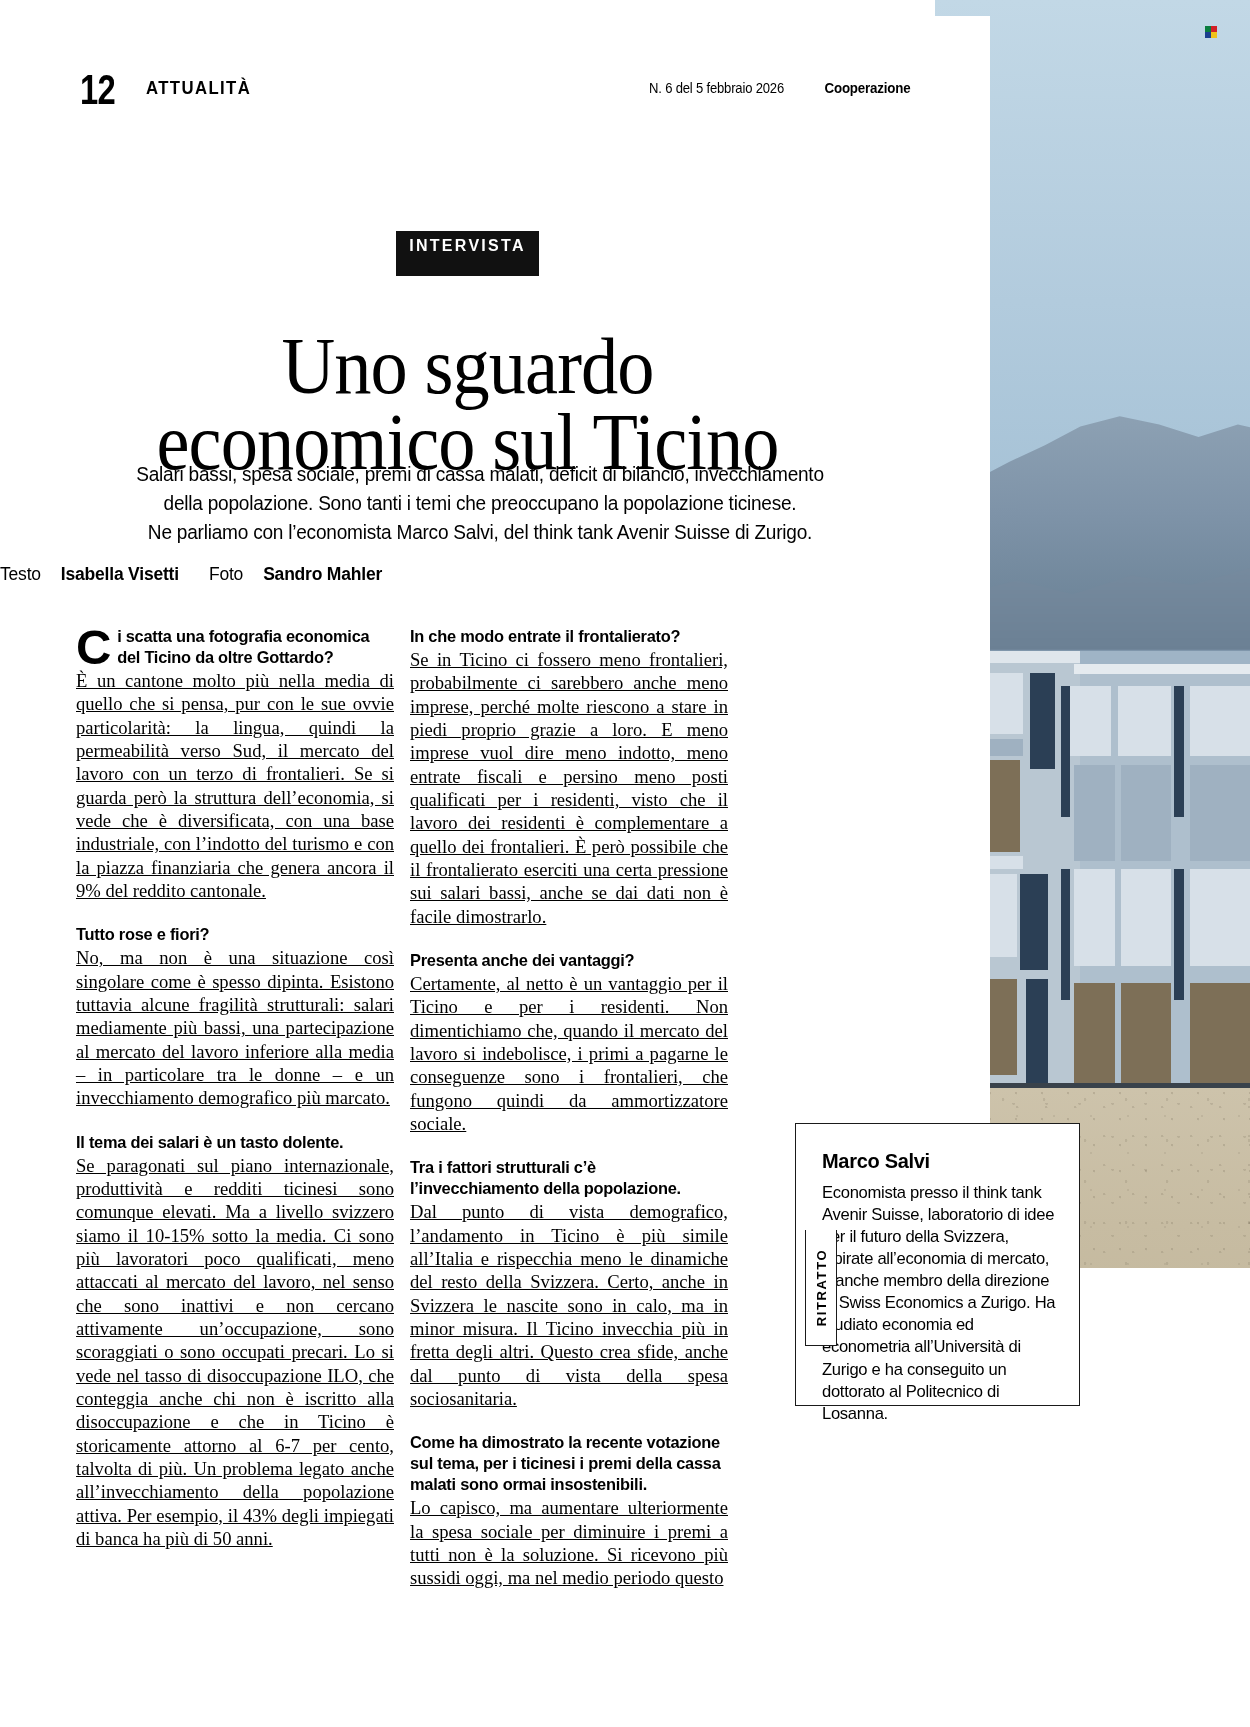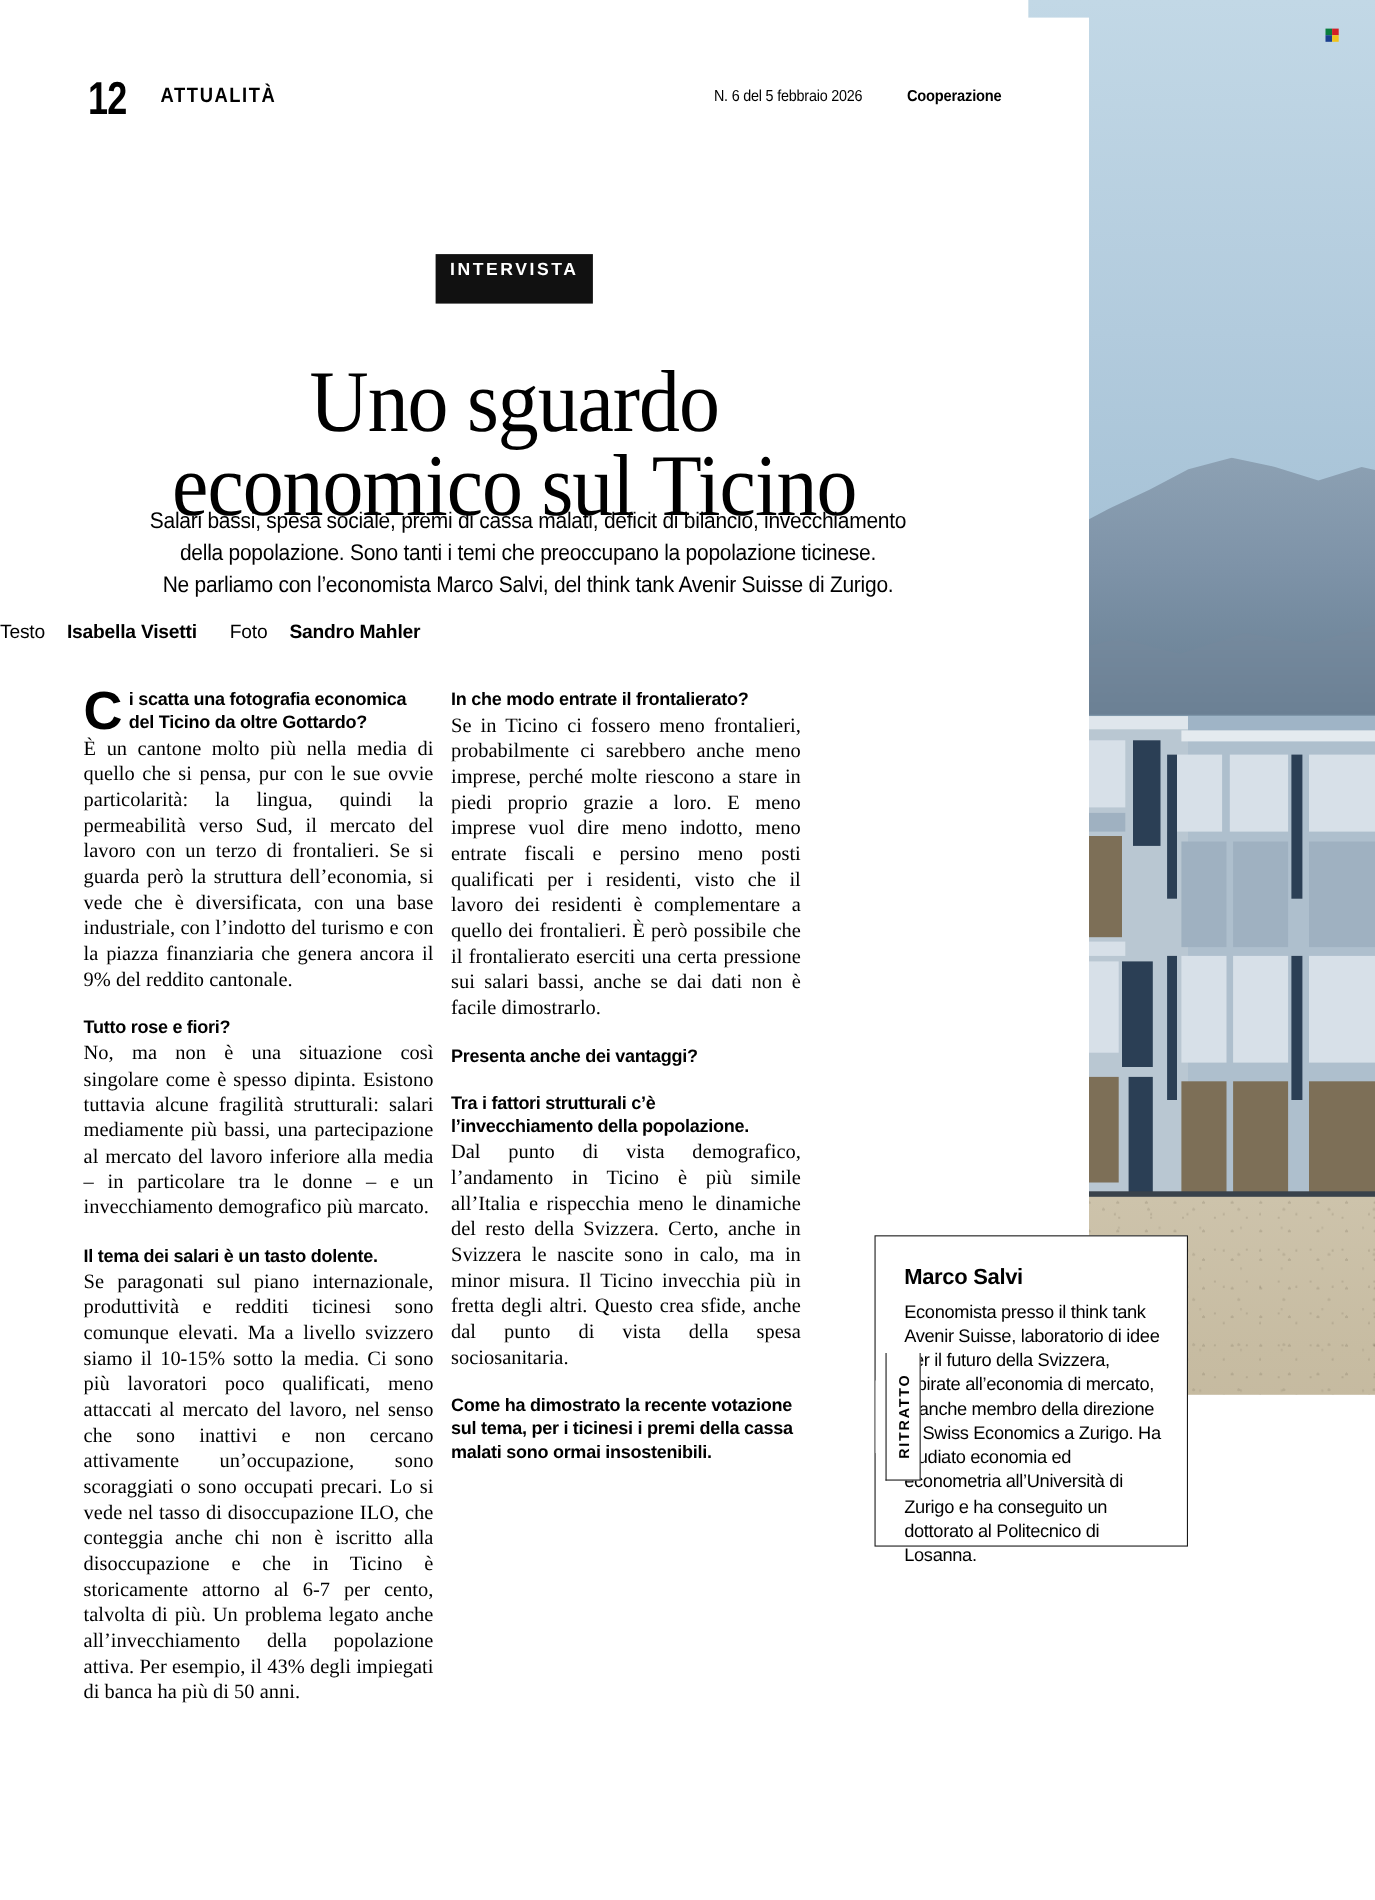--- a/index.html
+++ b/index.html
@@ -158,21 +158,21 @@
     font-family:"Liberation Sans", sans-serif; font-weight:bold;
     font-size:16.4px; line-height:1.28; letter-spacing:-.25px;
     margin:0 0 1px 0; text-align:left;
   }
   .a {
     font-family:"Liberation Serif", serif;
     font-size:18.6px; line-height:1.255; text-align:justify;
     margin:0 0 22px 0; hyphens:auto;
   }
   .a:last-child { margin-bottom:0; }
-  .q + .a { margin-top:0; }
+  .q + .a { margin-top:0;text-decoration:underline; }
   .blk { margin-bottom:22px; }
   .blk:first-child { margin-top:0; }
 
   
   .dropcap {
     float:left; font-family:"Liberation Sans", sans-serif; font-weight:bold;
     font-size:49px; line-height:0.78; margin:2px 6px 0 0;
   }
 
   
@@ -302,27 +302,29 @@
     </div>
   </div>
 
   <div class="col col-r">
     <div class="blk">
       <p class="q">In che modo entrate il frontalierato?</p>
       <p class="a">Se in Ticino ci fossero meno frontalieri, probabilmente ci sarebbero anche meno imprese, perché molte riescono a stare in piedi proprio grazie a loro. E meno imprese vuol dire meno indotto, meno entrate fiscali e persino meno posti qualificati per i residenti, visto che il lavoro dei residenti è complementare a quello dei frontalieri. È però possibile che il frontalierato eserciti una certa pressione sui salari bassi, anche se dai dati non è facile dimostrarlo.</p>
     </div>
     <div class="blk">
       <p class="q">Presenta anche dei vantaggi?</p>
+      <p class="a">Certamente, al netto è un vantaggio per il Ticino e per i residenti. Non dimentichiamo che, quando il mercato del lavoro si indebolisce, i primi a pagarne le conseguenze sono i frontalieri, che fungono quindi da ammortizzatore sociale.</p>
     </div>
     <div class="blk">
       <p class="q">Tra i fattori strutturali c’è l’invecchiamento della popolazione.</p>
       <p class="a">Dal punto di vista demografico, l’andamento in Ticino è più simile all’Italia e rispecchia meno le dinamiche del resto della Svizzera. Certo, anche in Svizzera le nascite sono in calo, ma in minor misura. Il Ticino invecchia più in fretta degli altri. Questo crea sfide, anche dal punto di vista della spesa sociosanitaria.</p>
     </div>
     <div class="blk">
       <p class="q">Come ha dimostrato la recente votazione sul tema, per i ticinesi i premi della cassa malati sono ormai insostenibili.</p>
+      <p class="a">Lo capisco, ma aumentare ulteriormente la spesa sociale per diminuire i premi a tutti non è la soluzione. Si ricevono più sussidi oggi, ma nel medio periodo questo</p>
     </div>
   </div>
 </div>
 
 <div class="ritratto">
   <div class="rit-tab">
     <span>RITRATTO</span>
   </div>
   <div class="rit-tab-mask"></div>
   <div class="ritratto-inner">

